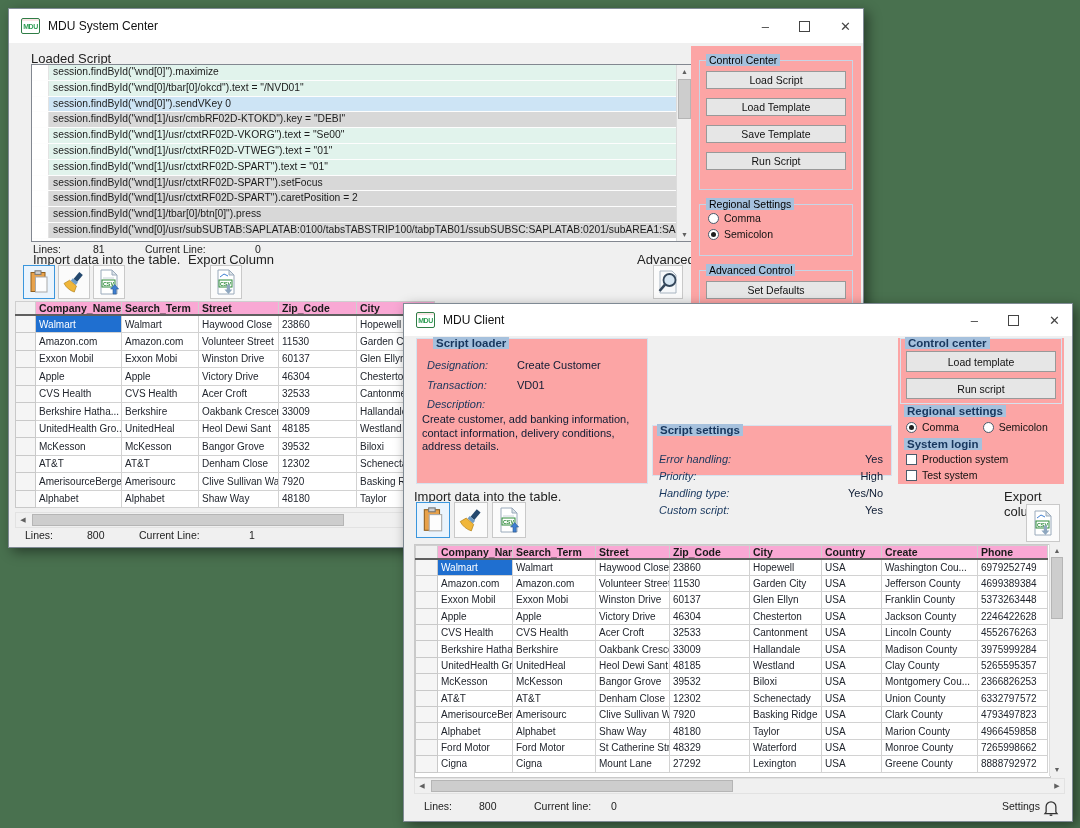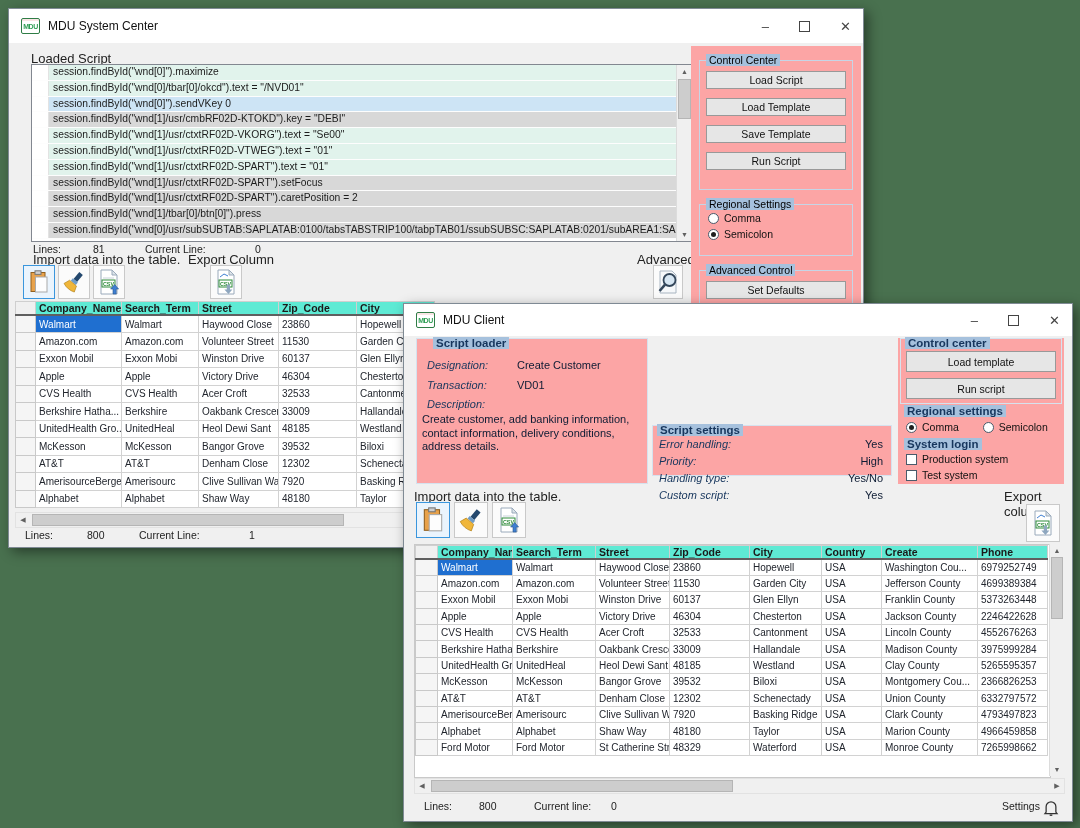--- a/index.html
+++ b/index.html
@@ -49,21 +49,21 @@
   .radio.checked::after{content:"";position:absolute;left:2px;top:2px;width:5px;height:5px;
          border-radius:50%;background:#1f1f1f}
   .cb{width:11px;height:11px;border:1px solid #4a5a6a;background:#fff;position:relative;
       flex:none;box-sizing:border-box}
   .cb.checked::after{content:"\2713";position:absolute;left:0px;top:-2px;font-size:10px;
       font-weight:bold;color:#2d6bb4}
   .cb.disabled{background:#e6e6e6}
   .cb.disabled.checked::after{color:#8a8a8a}
   
   table.grid{border-collapse:collapse;table-layout:fixed;background:#fff;font-size:10px}
-  .grid th{font-weight:bold;font-size:10.5px;text-align:left;background:#5eead4;
+  .grid th{font-weight:bold;font-size:10.5px;text-align:left;background:#f9a8d4;
            border:1px solid #cfcfcf;border-bottom:2px solid #5f5f5f;padding:0 3px;
            white-space:nowrap;overflow:hidden}
   .grid td{border:1px solid #d2d2d2;padding:0 3px;white-space:nowrap;overflow:hidden;color:#22262e}
   .grid td.rowhdr{background:#f5f5f5;border-color:#c9c9c9}
   .grid td.sel{background:#1f6fd0;color:#fff}
   .statusline{position:absolute;font-size:10.5px;color:#222}
   .statusline span{position:absolute;white-space:nowrap}
   
   .ital{font-style:italic;color:#17365d}
   .kvrow{position:relative;height:17px}
@@ -374,21 +374,21 @@
     <div class="abs ital" style="left:10px;top:20px">Designation:</div>
     <div class="abs" style="left:100px;top:20px;color:#0d1b33">Create Customer</div>
     <div class="abs ital" style="left:10px;top:40px">Transaction:</div>
     <div class="abs" style="left:100px;top:40px;color:#0d1b33">VD01</div>
     <div class="abs ital" style="left:10px;top:59px">Description:</div>
     <div class="abs" style="left:5px;top:74px;width:222px;line-height:13.5px;color:#0d1b33">Create customer, add banking information, contact information, delivery conditions, address details.</div>
   </div>
 
   <div class="abs bluepanel gb" style="left:248px;top:121px;width:240px;height:51px;border-color:#d6e2ee">
     <span class="gb-title bold" style="top:-2px;left:4px">Script settings</span>
-    <div id="script-settings-rows" style="position:absolute;left:6px;right:2px;top:12px">
+    <div id="script-settings-rows" style="position:absolute;left:6px;right:2px;top:27px">
         <div class="kvrow"><span class="ital">Error handling:</span><span class="v">Yes</span></div>
         <div class="kvrow"><span class="ital">Priority:</span><span class="v">High</span></div>
         <div class="kvrow"><span class="ital">Handling type:</span><span class="v">Yes/No</span></div>
         <div class="kvrow"><span class="ital">Custom script:</span><span class="v">Yes</span></div>
       </div>
   </div>
 
   <div class="abs bluepanel" style="left:494px;top:34px;width:166px;height:146px">
     <div class="gb" style="left:2px;top:0px;width:162px;height:66px;border-color:#d6e2ee">
       <span class="gb-title bold" style="top:-2px;left:4px">Control center</span>
@@ -616,20 +616,31 @@
             <td class="rowhdr"></td>
             <td>Ford Motor</td>
             <td>Ford Motor</td>
             <td>St Catherine Street</td>
             <td>48329</td>
             <td>Waterford</td>
             <td>USA</td>
             <td>Monroe County</td>
             <td>7265998662</td>
           </tr>
+          <tr style="height: 16.4px;">
+            <td class="rowhdr"></td>
+            <td>Cigna</td>
+            <td>Cigna</td>
+            <td>Mount Lane</td>
+            <td>27292</td>
+            <td>Lexington</td>
+            <td>USA</td>
+            <td>Greene County</td>
+            <td>8888792972</td>
+          </tr>
         </tbody>
       </table>
     </div>
   <div class="vscroll" style="left:645px;top:240px;height:232px;width:14px">
     <div class="sb-arrow" style="top:3px">▲</div>
     <div class="sb-thumb" style="left:1px;right:1px;top:13px;height:60px"></div>
     <div class="sb-arrow" style="bottom:3px">▼</div>
   </div>
   <div class="hscroll" style="left:10px;top:474px;width:649px">
     <span class="sb-arrow" style="left:3px;top:3px;width:8px">◀</span>

